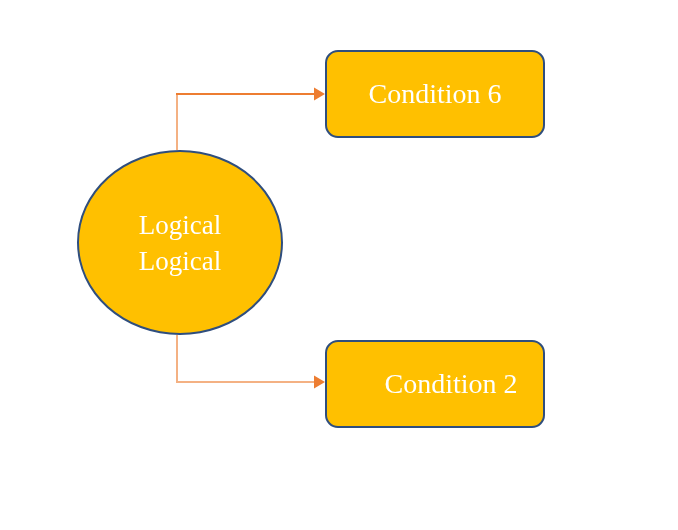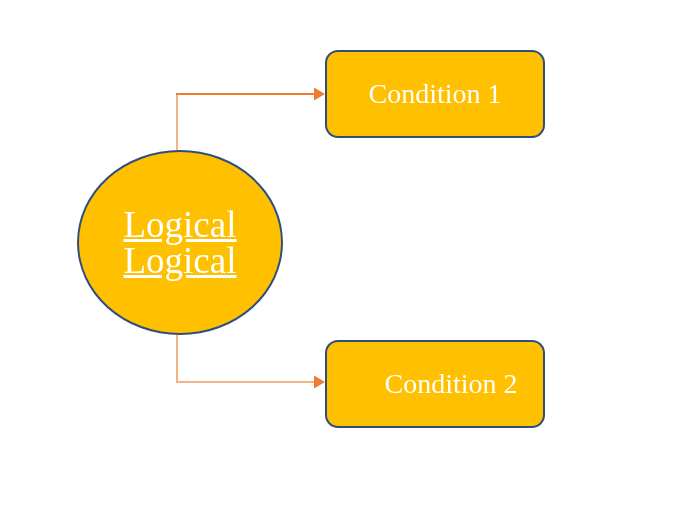--- a/index.html
+++ b/index.html
@@ -26,23 +26,22 @@
     align-items: center;
     justify-content: center;
     text-align: center;
   }
   #operator-circle {
     left: 77px;
     top: 150px;
     width: 206px;
     height: 185px;
     border-radius: 50%;
-    font-size: 37px;
+    font-size: 27px;
     line-height: 36px;
-    text-decoration: underline;
   }
   .condition-box {
     left: 325px;
     width: 220px;
     height: 88px;
     border-radius: 13px;
     font-size: 28px;
   }
   #condition-1-box { top: 50px; }
   #condition-2-box { top: 340px; padding-left: 32px; }
@@ -70,20 +69,20 @@
     <line x1="176" y1="382" x2="315" y2="382" stroke-width="2" stroke="#F4B183"></line>
     <polygon points="314,375.5 325,382 314,388.5" fill="#ED7D31"></polygon>
   </svg>
 
   <div id="operator-circle" class="shape">
     <span>Logical</span>
     <span>Logical</span>
   </div>
 
   <div id="condition-1-box" class="shape condition-box">
-    <span>Condition 1</span>
+    <span>Condition 6</span>
   </div>
 
   <div id="condition-2-box" class="shape condition-box">
     <span>Condition 2</span>
   </div>
 
 </div>
 
 </body></html>

